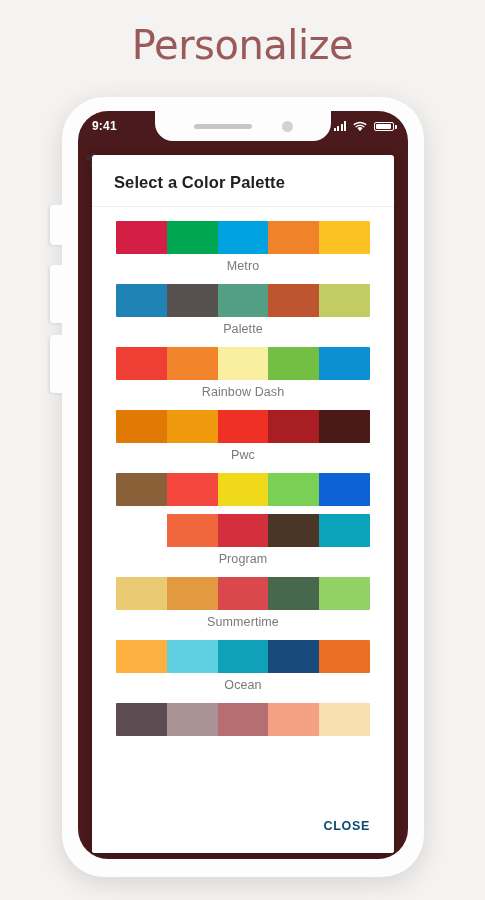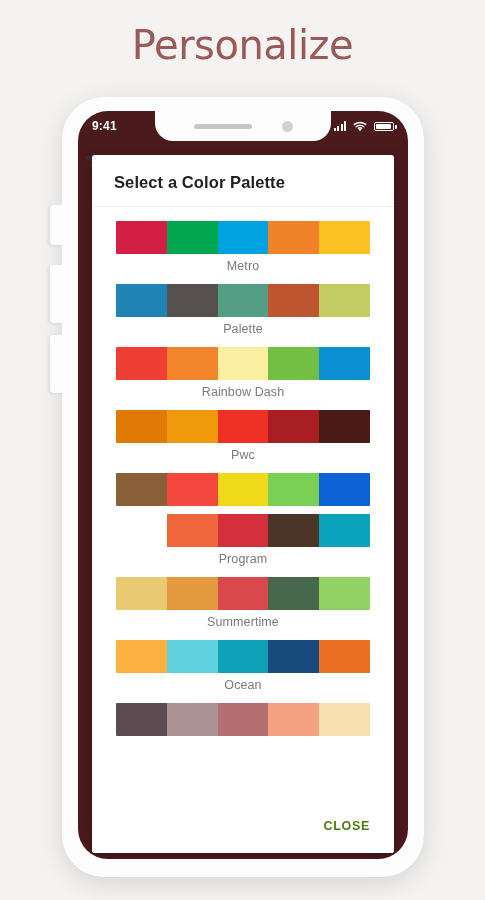--- a/index.html
+++ b/index.html
@@ -362,18 +362,18 @@
               <span style="background: rgb(93, 75, 82);"></span>
               <span style="background: rgb(171, 147, 149);"></span>
               <span style="background: rgb(181, 111, 114);"></span>
               <span style="background: rgb(244, 161, 131);"></span>
               <span style="background: rgb(247, 223, 175);"></span>
             </div>
           </div>
         </div>
 
       <div id="dialog-actions">
-        <button id="close-button" style="color: #4d7c0f;">CLOSE</button>
+        <button id="close-button" style="color: #0c4a6e;">CLOSE</button>
       </div>
     </div>
 
   </div>
 </div>
 
 </body></html>

